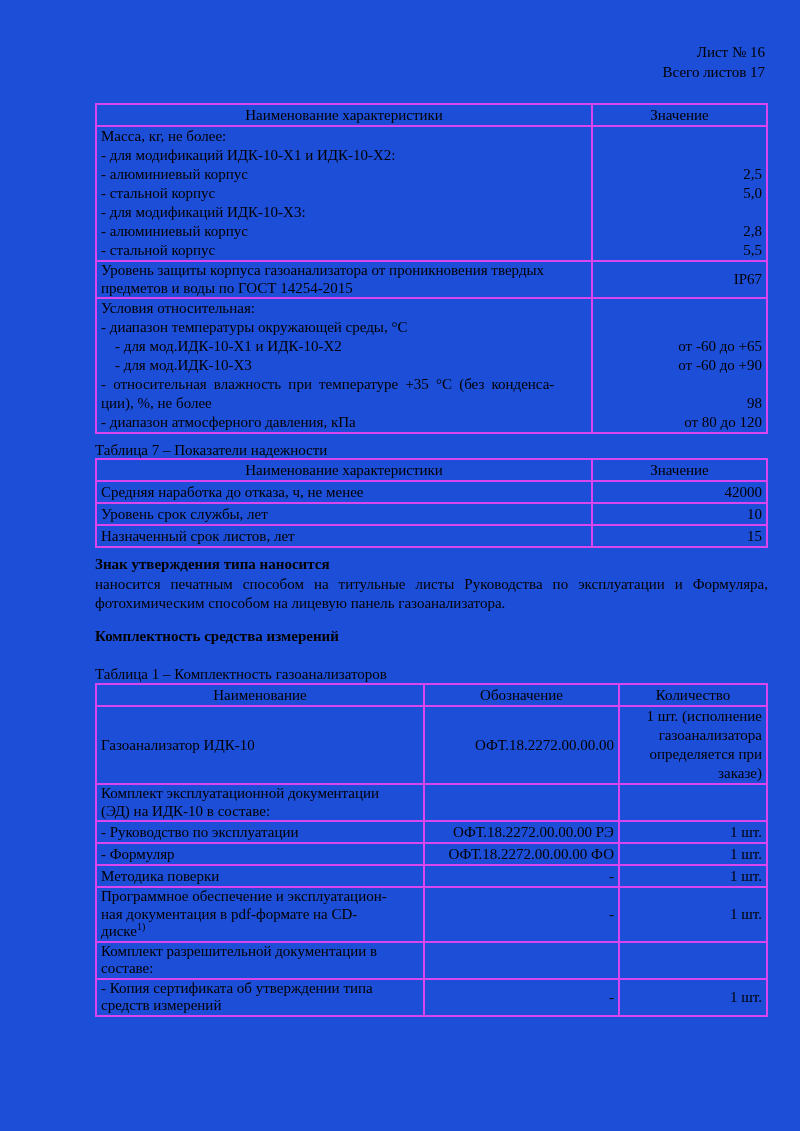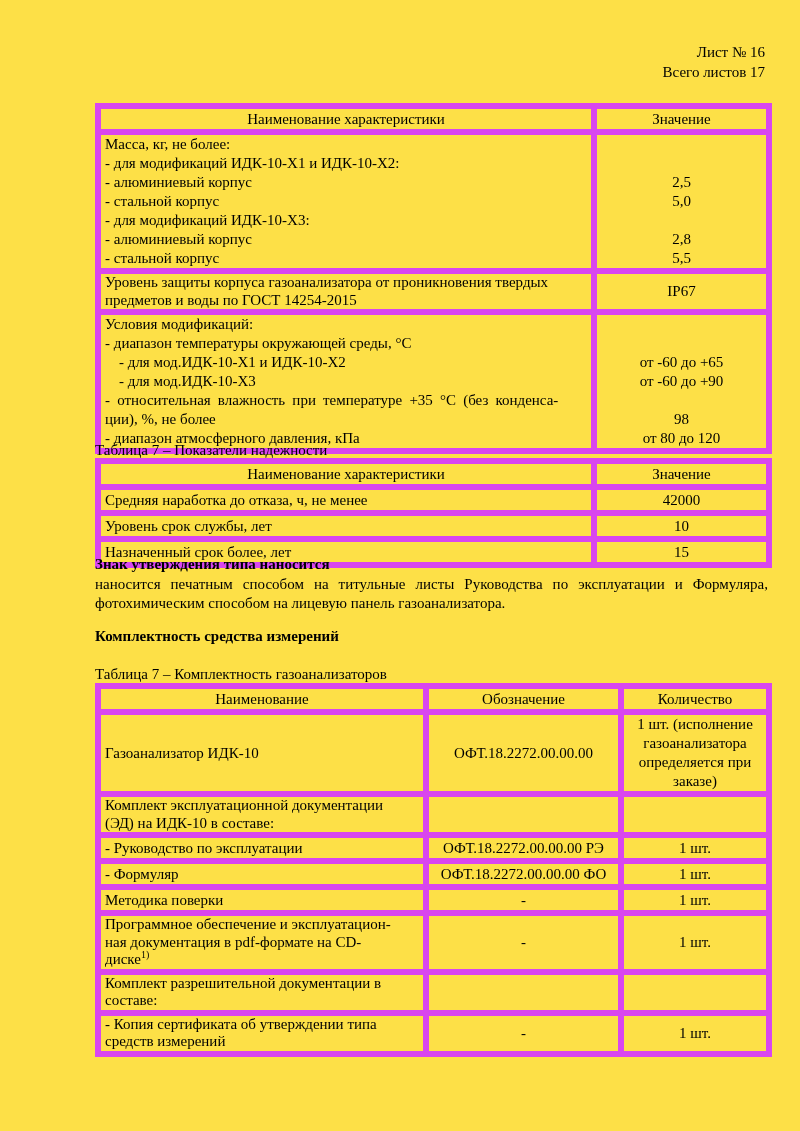--- a/index.html
+++ b/index.html
@@ -1,30 +1,30 @@
 <!DOCTYPE html>
 <html lang="ru"><head>
 <meta charset="utf-8">
 <style>
   html,body{margin:0;padding:0;background:#fff;}
   .page{
-    position:relative;width:800px;height:1131px;background:#fde047;
+    position:relative;width:800px;height:1131px;background:#1d4ed8;
     font-family:"Liberation Serif","DejaVu Serif",serif;
     font-size:15px;color:#000;overflow:hidden;
   }
   .abs{position:absolute;}
   .right{text-align:right;}
   .bold{font-weight:bold;}
   .caption{line-height:19px;}
   table{border-collapse:collapse;table-layout:fixed;}
-  td,th{border:6px solid #d946ef;padding:0 4px;vertical-align:top;font-weight:normal;overflow:hidden;text-align:left;}
+  td,th{border:2px solid #d946ef;padding:0 4px;vertical-align:top;font-weight:normal;overflow:hidden;text-align:left;}
   th{text-align:center;height:20px;line-height:20px;}
   .ln{min-height:19px;line-height:19px;white-space:nowrap;}
   .lnt{min-height:17.5px;line-height:17.5px;white-space:nowrap;}
-  .c{text-align:center;}
+  .c{text-align:right;}
   .mid{vertical-align:middle;}
   .ind{padding-left:14px;}
   .sp{word-spacing:3.4px;}
   .one{height:20px;line-height:20px;}
   .para{line-height:19.3px;text-align:justify;}
   .hdrblock{line-height:20px;}
   sup{font-size:10px;line-height:0;vertical-align:super;}
 </style>
 </head>
 <body>
@@ -68,21 +68,21 @@
     </tr>
     <tr>
       <td>
         <div class="lnt">Уровень защиты корпуса газоанализатора от проникновения твердых</div>
         <div class="lnt">предметов и воды по ГОСТ 14254-2015</div>
       </td>
       <td class="c mid">IP67</td>
     </tr>
     <tr>
       <td>
-        <div class="ln">Условия модификаций:</div>
+        <div class="ln">Условия относительная:</div>
         <div class="ln">- диапазон температуры окружающей среды, °С</div>
         <div class="ln ind">- для мод.ИДК-10-Х1 и ИДК-10-Х2</div>
         <div class="ln ind">- для мод.ИДК-10-Х3</div>
         <div class="ln sp">- относительная влажность при температуре +35 °С (без конденса-</div>
         <div class="ln">ции), %, не более</div>
         <div class="ln">- диапазон атмосферного давления, кПа</div>
       </td>
       <td>
         <div class="ln c"></div>
         <div class="ln c"></div>
@@ -109,32 +109,32 @@
     </tr>
     <tr>
       <td class="one">Средняя наработка до отказа, ч, не менее</td>
       <td class="one c">42000</td>
     </tr>
     <tr>
       <td class="one">Уровень срок службы, лет</td>
       <td class="one c">10</td>
     </tr>
     <tr>
-      <td class="one">Назначенный срок более, лет</td>
+      <td class="one">Назначенный срок листов, лет</td>
       <td class="one c">15</td>
     </tr>
   </tbody>
     </table>
 
   <div class="abs bold" style="top:556px;left:95px;">Знак утверждения типа наносится</div>
   <div class="abs bold" style="top:628px;left:95px;">Комплектность средства измерений</div>
 
   <div class="abs para" style="top:575px;left:95px;width:673px;">наносится печатным способом на титульные листы Руководства по эксплуатации и Формуляра, фотохимическим способом на лицевую панель газоанализатора.</div>
 
-  <div class="abs caption" style="top:665px;left:95px;">Таблица 7 – Комплектность газоанализаторов</div>
+  <div class="abs caption" style="top:665px;left:95px;">Таблица 1 – Комплектность газоанализаторов</div>
   <table class="abs" style="top:683px;left:95px;width:671px;">
     <colgroup>
         <col style="width:328px">
         <col style="width:195px">
         <col style="width:148px">
       </colgroup>
     <tbody>
         <tr>
       <th>Наименование</th>
       <th>Обозначение</th>

